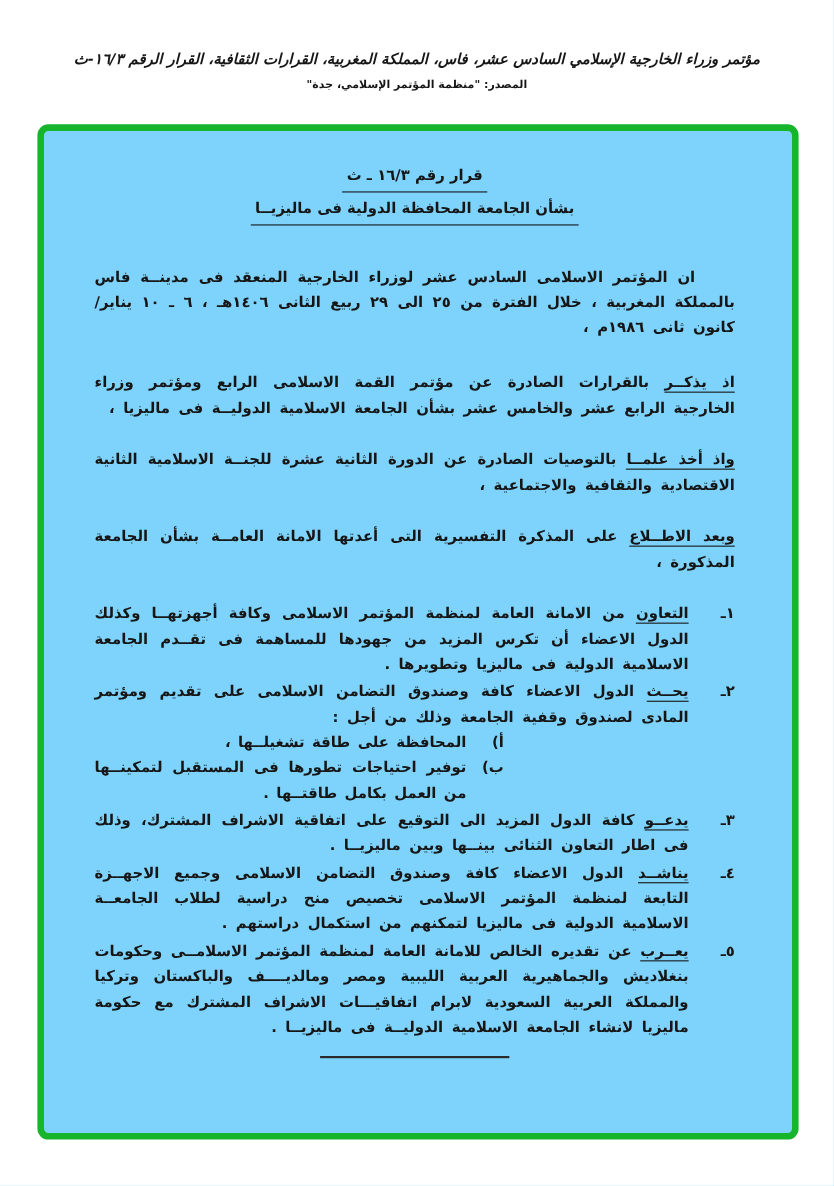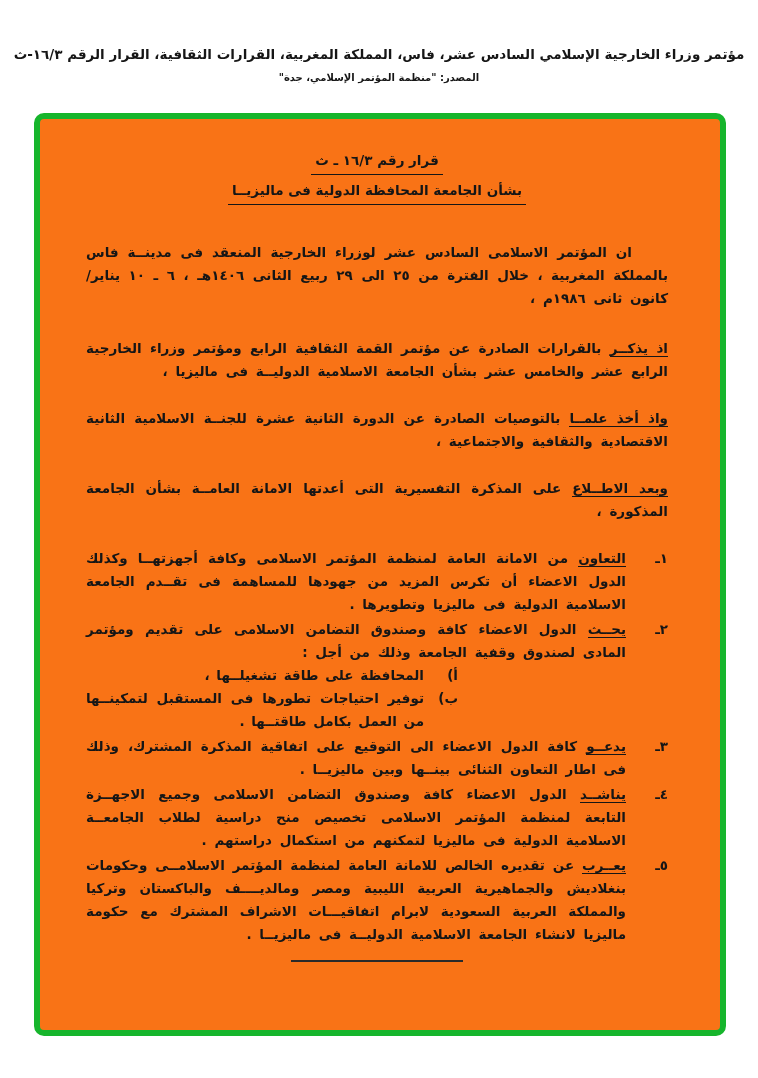--- a/index.html
+++ b/index.html
@@ -2,27 +2,27 @@
 <html lang="ar"><head>
 <meta charset="utf-8">
 <style>
   html,body{margin:0;padding:0;}
   body{
     width:758px;height:1078px;background:#ffffff;position:relative;
     font-family:"DejaVu Sans", sans-serif;color:#161616;overflow:hidden;
   }
   
   .page-header{direction:rtl;text-align:center;padding-top:46px;}
-  .hdr1{font-size:13.5px;font-weight:700;white-space:nowrap;letter-spacing:0;}
+  .hdr1{font-size:13.5px;font-weight:700;white-space:nowrap;letter-spacing:0;font-style:italic;}
   .hdr2{font-size:10px;font-weight:700;margin-top:10px;}
   
   .frame{
     position:absolute;left:34px;top:113px;width:692px;height:923px;
     box-sizing:border-box;border:6px solid #16b52c;border-radius:10px;
-    background:#f97316;
+    background:#7dd3fc;
   }
   
   .doc{
     direction:rtl;height:100%;box-sizing:border-box;
     padding:30px 52px 0 46px;
     font-size:13.5px;font-weight:700;line-height:23px;
   }
   .doc-title{text-align:center;margin-bottom:36px;}
   .doc-title .tline{display:block;margin-bottom:4px;}
   .u{border-bottom:1.6px solid #161616;padding-bottom:0;}
@@ -51,21 +51,21 @@
 <div class="frame" style="border-color:#16b52c;">
   <div class="doc">
 
     <div class="doc-title">
       <span class="tline"><span class="u">قرار رقم  ١٦/٣ ـ ث</span></span>
       <span class="tline"><span class="u">بشأن الجامعة  المحافظة  الدولية  فى  ماليزيــا</span></span>
     </div>
 
     <p class="p first"><span></span><span>ان المؤتمر الاسلامى السادس عشر لوزراء الخارجية المنعقد فى مدينــة فاس بالمملكة المغربية ، خلال الفترة من ٢٥ الى ٢٩ ربيع الثانى ١٤٠٦هـ ، ٦ ـ ١٠ يناير/ كانون ثانى ١٩٨٦م ،</span></p>
 
-    <p class="p"><span class="u">اذ يذكــر</span><span> بالقرارات الصادرة عن مؤتمر القمة الثقافية الرابع ومؤتمر وزراء الخارجية الرابع عشر والخامس عشر بشأن الجامعة الاسلامية الدوليــة فى ماليزيا ،</span></p>
+    <p class="p"><span class="u">اذ يذكــر</span><span> بالقرارات الصادرة عن مؤتمر القمة الاسلامى الرابع ومؤتمر وزراء الخارجية الرابع عشر والخامس عشر بشأن الجامعة الاسلامية الدوليــة فى ماليزيا ،</span></p>
 
     <p class="p"><span class="u">واذ أخذ علمــا</span><span> بالتوصيات الصادرة عن الدورة الثانية عشرة للجنــة الاسلامية الثانية الاقتصادية والثقافية والاجتماعية ،</span></p>
 
     <p class="p"><span class="u">وبعد الاطــلاع</span><span> على المذكرة التفسيرية التى أعدتها الامانة العامــة بشأن الجامعة المذكورة ،</span></p>
 
     <div class="items">
 
       <div class="item">
         <span class="num">١ـ</span>
         <p class="itext"><span class="u">التعاون</span><span> من الامانة العامة لمنظمة المؤتمر الاسلامى وكافة أجهزتهــا وكذلك الدول الاعضاء أن تكرس المزيد من جهودها للمساهمة فى تقــدم الجامعة الاسلامية  الدولية فى ماليزيا وتطويرها .</span></p>
@@ -81,21 +81,21 @@
           </div>
           <div class="sub">
             <span class="smark">ب)</span>
             <span class="stext">توفير احتياجات تطورها فى المستقبل لتمكينــها من العمل بكامل طاقتــها .</span>
           </div>
         </div>
       </div>
 
       <div class="item">
         <span class="num">٣ـ</span>
-        <p class="itext"><span class="u">يدعــو</span><span> كافة الدول الاعضاء الى التوقيع على اتفاقية المذكرة المشترك، وذلك فى اطار التعاون الثنائى بينــها وبين ماليزيــا .</span></p>
+        <p class="itext"><span class="u">يدعــو</span><span> كافة الدول المزيد الى التوقيع على اتفاقية الاشراف المشترك، وذلك فى اطار التعاون الثنائى بينــها وبين ماليزيــا .</span></p>
       </div>
 
       <div class="item">
         <span class="num">٤ـ</span>
         <p class="itext"><span class="u">يناشــد</span><span> الدول الاعضاء كافة وصندوق التضامن الاسلامى وجميع الاجهــزة التابعة لمنظمة المؤتمر الاسلامى تخصيص منح دراسية لطلاب الجامعــة الاسلامية  الدولية فى ماليزيا لتمكنهم من استكمال دراستهم .</span></p>
       </div>
 
       <div class="item">
         <span class="num">٥ـ</span>
         <p class="itext"><span class="u">يعــرب</span><span> عن تقديره الخالص للامانة العامة لمنظمة المؤتمر الاسلامــى وحكومات بنغلاديش والجماهيرية العربية الليبية ومصر ومالديــــف والباكستان وتركيا والمملكة العربية السعودية لابرام اتفاقيـــات الاشراف المشترك مع حكومة ماليزيا لانشاء الجامعة الاسلامية الدوليــة فى ماليزيــا .</span></p>

